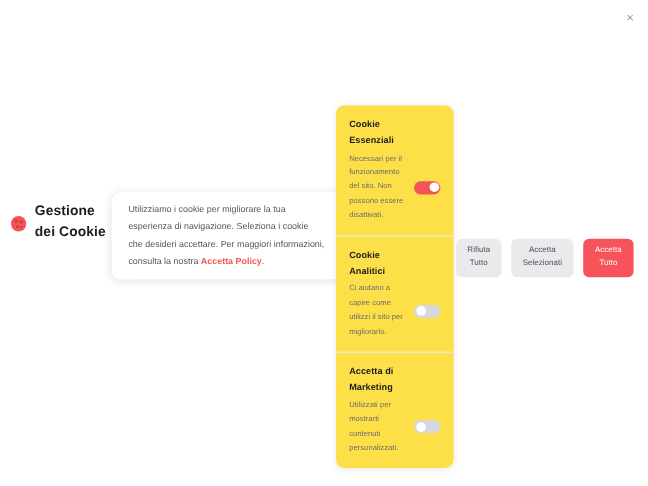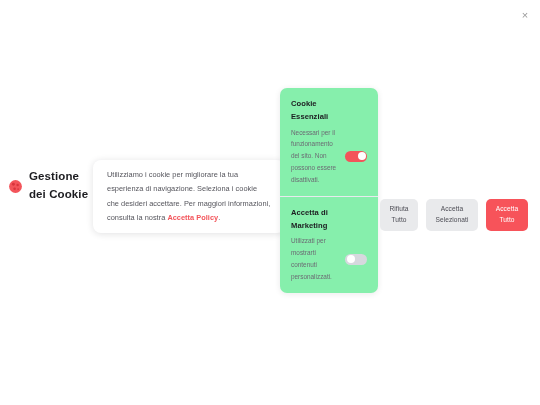--- a/index.html
+++ b/index.html
@@ -98,21 +98,21 @@
     font-weight: 600;
     cursor: pointer;
   }
 
   
   .categories-panel {
     position: absolute;
     left: 280px;
     top: 88px;
     width: 98px;
-    background: #86efac;
+    background: #fde047;
     border-radius: 7px;
     box-shadow: 0 1px 6px rgba(20, 20, 30, 0.09);
     overflow: hidden;
   }
   .category {
     padding: 9px 11px 10px 11px;
     position: relative;
   }
   .category + .category {
     border-top: 1px solid #e8eaee;
@@ -231,20 +231,29 @@
     <div class="category">
       <div class="cat-title">Cookie Essenziali</div>
       <div class="cat-row">
         <div class="cat-desc">Necessari per il funzionamento del sito. Non possono essere disattivati.</div>
         <button class="toggle on">
           <span class="knob"></span>
         </button>
       </div>
     </div>
 
+    <div class="category">
+      <div class="cat-title">Cookie Analitici</div>
+      <div class="cat-row">
+        <div class="cat-desc">Ci aiutano a capire come utilizzi il sito per migliorarlo.</div>
+        <button class="toggle">
+          <span class="knob"></span>
+        </button>
+      </div>
+    </div>
 
     <div class="category">
       <div class="cat-title">Accetta di Marketing</div>
       <div class="cat-row">
         <div class="cat-desc">Utilizzati per mostrarti contenuti personalizzati.</div>
         <button class="toggle">
           <span class="knob"></span>
         </button>
       </div>
     </div>

